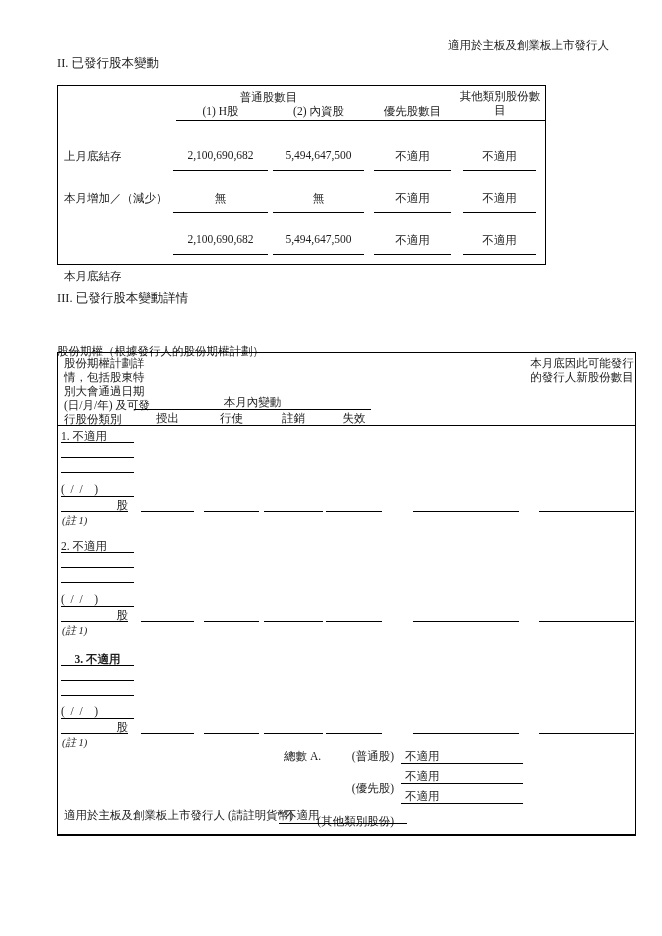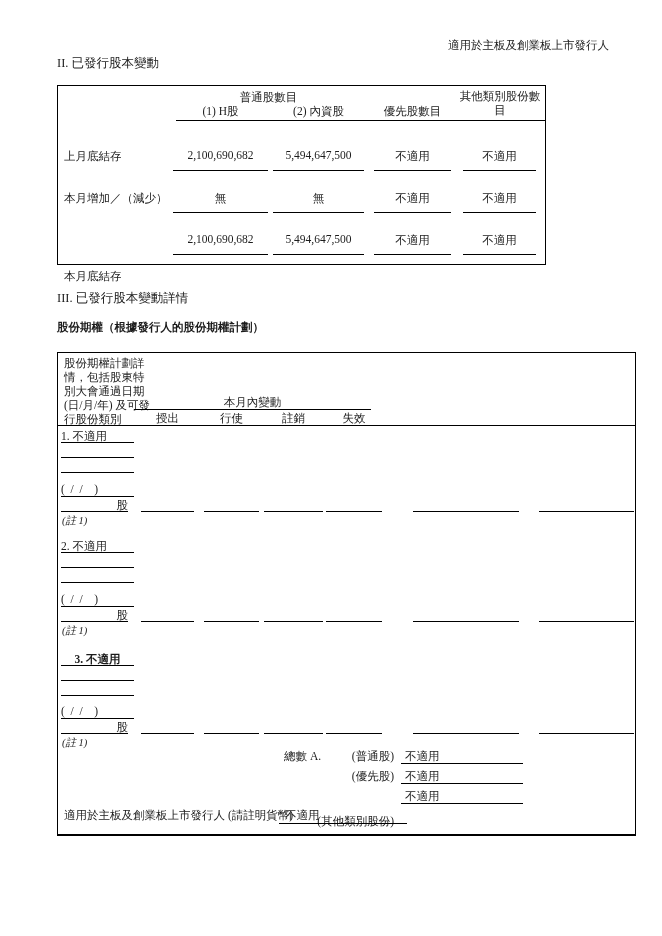--- a/index.html
+++ b/index.html
@@ -57,36 +57,37 @@
 
     <div class="abs" style="left:6px;top:147px;margin-top:36px;">本月底結存</div>
     <div class="abs cell" style="left:115px;top:147px;width:95px;height:21px;">2,100,690,682</div>
     <div class="abs cell" style="left:215px;top:147px;width:91px;height:21px;">5,494,647,500</div>
     <div class="abs cell" style="left:316px;top:147px;width:77px;height:21px;">不適用</div>
     <div class="abs cell" style="left:405px;top:147px;width:73px;height:21px;">不適用</div>
   </div>
 
   <div class="abs title" style="left:57px;top:290px;">III. 已發行股本變動詳情</div>
 
-  <div class="abs" style="left:57px;top:320px;font-weight:bold;">股份期權（根據發行人的股份期權計劃）</div>
+  <div class="abs" style="left:57px;top:344px;">股份期權（根據發行人的股份期權計劃）</div>
 
   <div class="abs box" style="left:57px;top:352px;width:577px;height:481px;border-bottom-width:2px;">
 
     <div class="abs preline lh14" style="left:6px;top:3px;width:112px;">股份期權計劃詳
 情，包括股東特
 別大會通過日期
 (日/月/年) 及可發
 行股份類別</div>
 
     <div class="abs center u" style="left:76px;top:42px;width:237px;height:14px;">本月內變動</div>
     <div class="abs center" style="left:83px;top:58px;width:53px;">授出</div>
     <div class="abs center" style="left:146px;top:58px;width:55px;">行使</div>
     <div class="abs center" style="left:206px;top:58px;width:59px;">註銷</div>
     <div class="abs center" style="left:268px;top:58px;width:56px;">失效</div>
 
+    <div class="abs center lh14" style="left:472px;top:3px;width:104px;">本月底因此可能發行的發行人新股份數目</div>
 
     <div class="abs" style="left:0;top:72px;width:577px;border-top:1px solid #000;"></div>
 
     <div class="abs u" style="left:3px;top:76px;width:73px;height:13px;"><span>1.</span> <span>不適用</span></div>
     <div class="abs u" style="left:3px;top:91px;width:73px;height:13px;"></div>
     <div class="abs u" style="left:3px;top:106px;width:73px;height:13px;"></div>
     <div class="abs u pre" style="left:3px;top:130px;width:73px;height:13px;">(  /  /    )</div>
     <div class="abs u right" style="left:3px;top:145px;width:67px;height:13px;">股</div>
     <div class="abs u" style="left:83px;top:145px;width:53px;height:13px;"></div>
     <div class="abs u" style="left:146px;top:145px;width:55px;height:13px;"></div>
@@ -119,21 +120,21 @@
     <div class="abs u" style="left:206px;top:367px;width:59px;height:13px;"></div>
     <div class="abs u" style="left:268px;top:367px;width:56px;height:13px;"></div>
     <div class="abs u" style="left:355px;top:367px;width:106px;height:13px;"></div>
     <div class="abs u" style="left:481px;top:367px;width:95px;height:13px;"></div>
     <div class="abs note-italic" style="left:4px;top:383px;">(註 1)</div>
 
     <div class="abs" style="left:226px;top:396px;">總數 A.</div>
     <div class="abs right" style="left:196px;top:396px;width:140px;">(普通股)</div>
     <div class="abs u" style="left:343px;top:396px;width:118px;height:14px;padding-left:4px;">不適用</div>
 
-    <div class="abs right" style="left:196px;top:416px;width:140px;">(優先股)</div>
+    <div class="abs right" style="left:196px;top:428px;width:140px;">(優先股)</div>
     <div class="abs u" style="left:343px;top:416px;width:118px;height:14px;padding-left:4px;">不適用</div>
 
     <div class="abs right" style="left:196px;top:461px;width:140px;">(其他類別股份)</div>
     <div class="abs u" style="left:343px;top:436px;width:118px;height:14px;padding-left:4px;">不適用</div>
 
     <div class="abs" style="left:6px;top:455px;">適用於主板及創業板上市發行人 (請註明貨幣)</div>
     <div class="abs u" style="left:221px;top:455px;width:122px;height:15px;padding-left:6px;">不適用</div>
   </div>
 
 </div>

